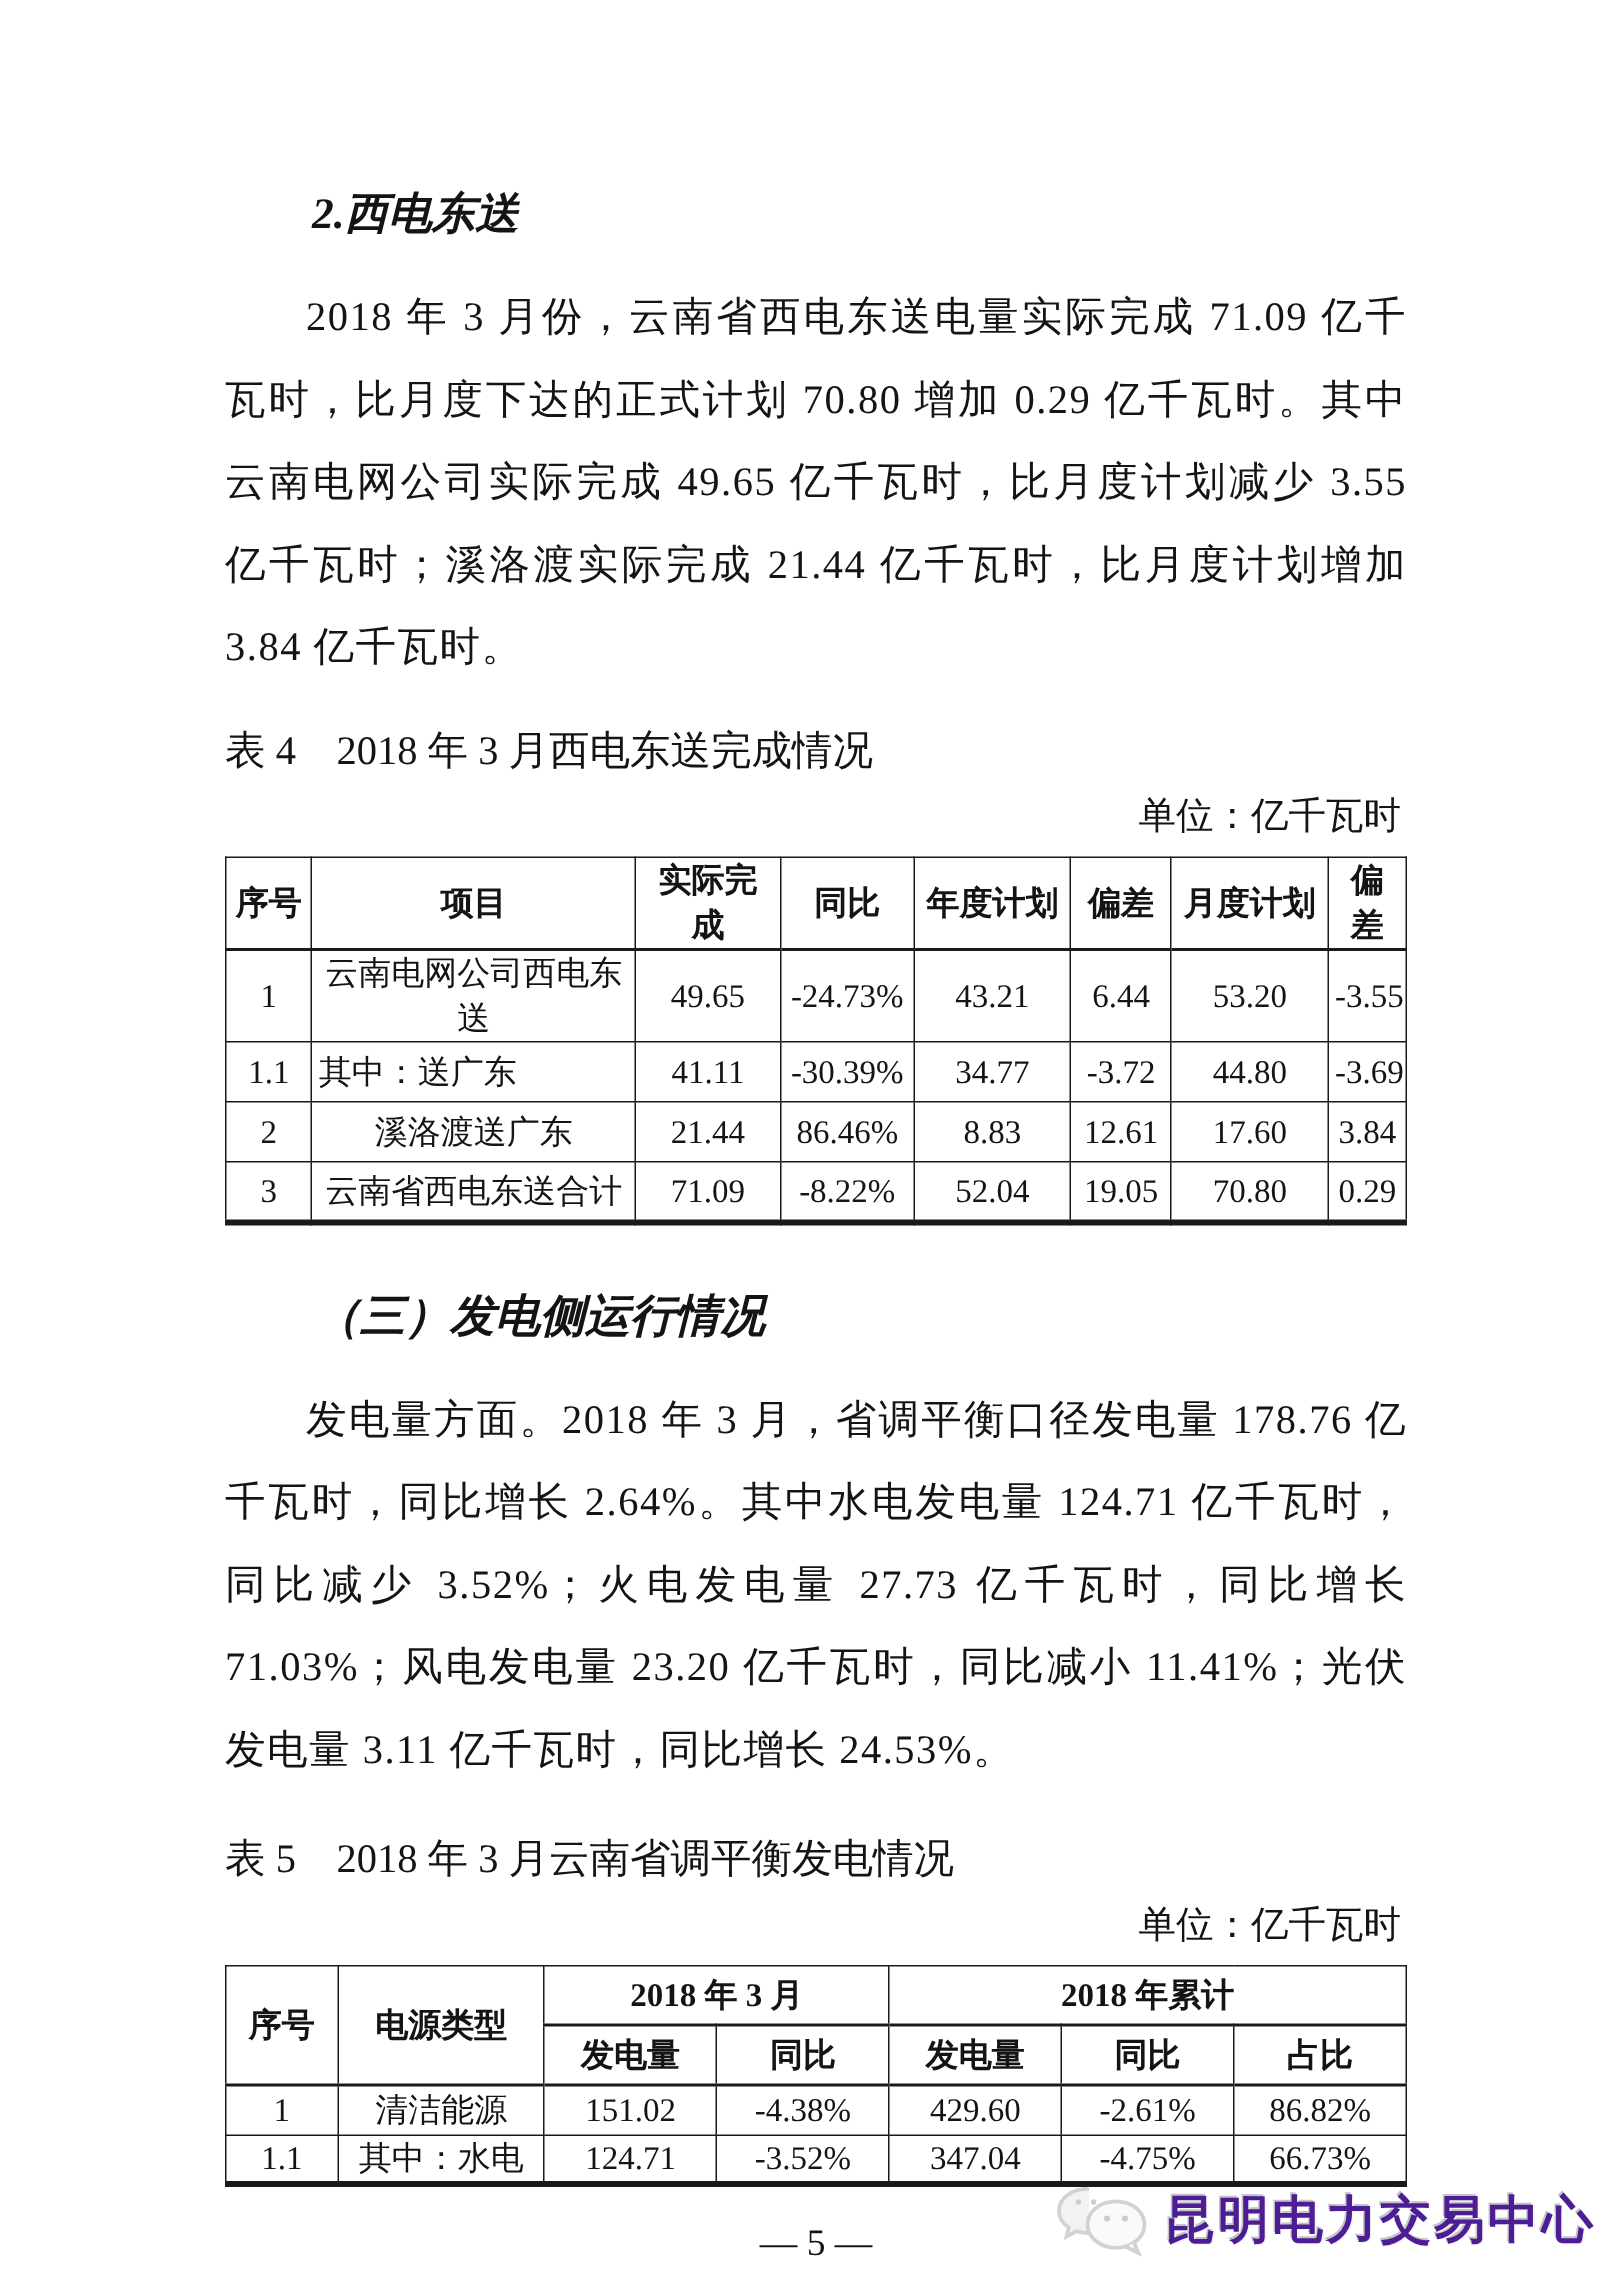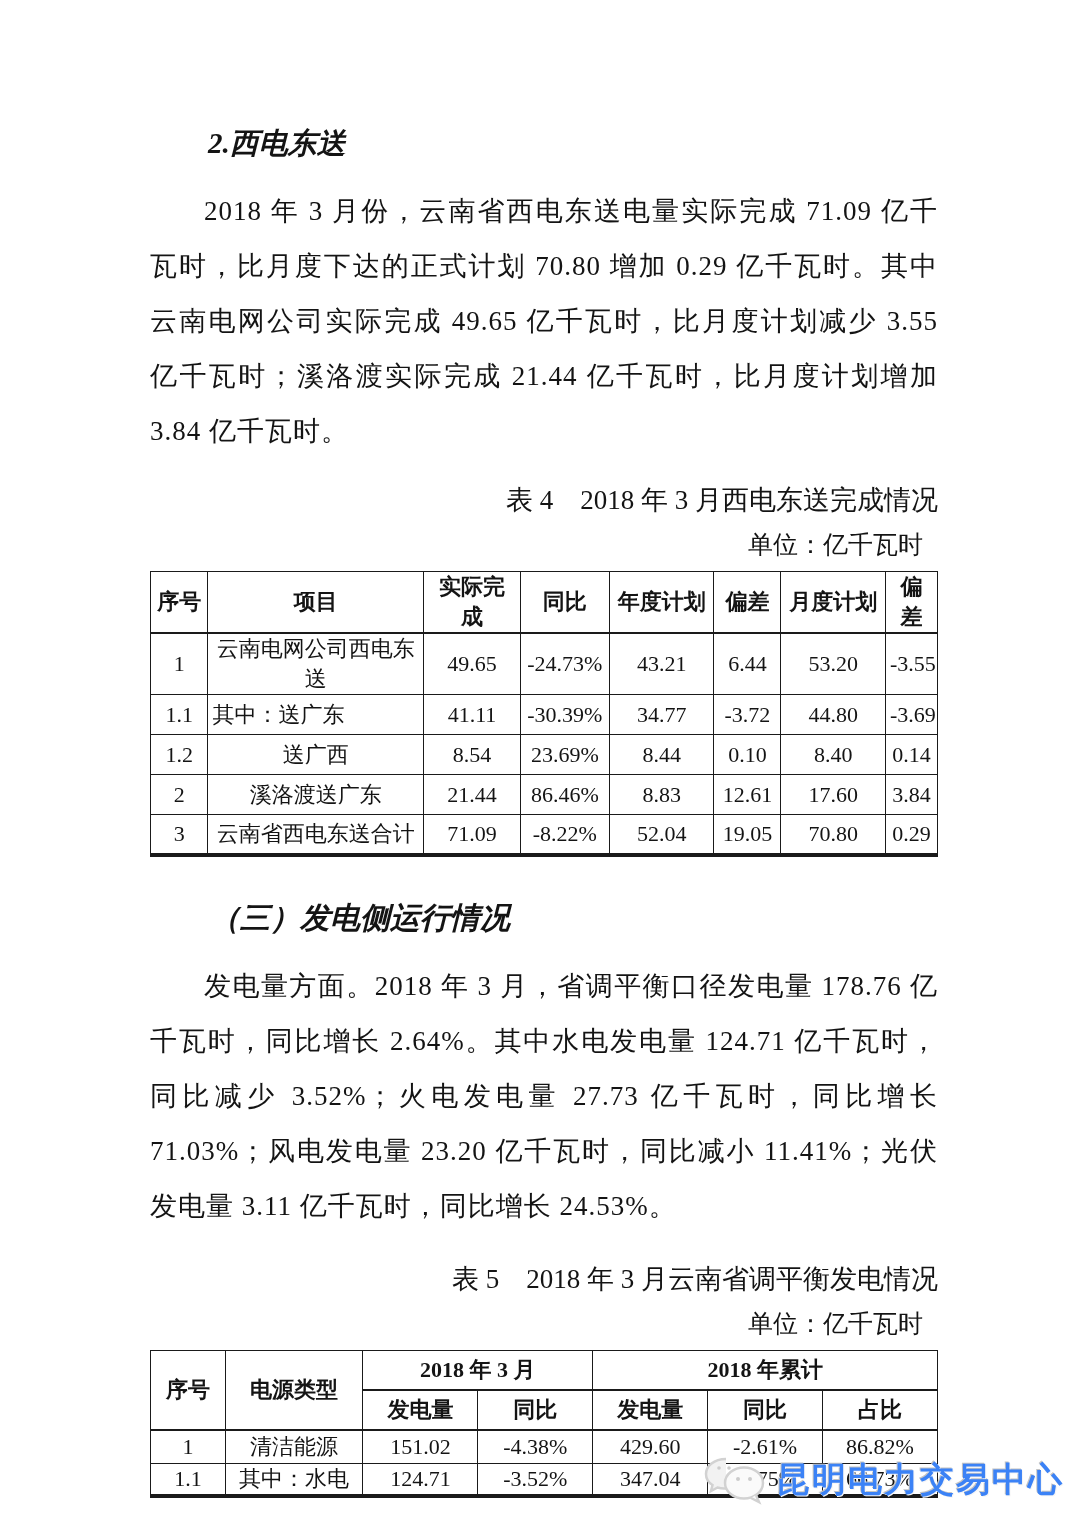--- a/index.html
+++ b/index.html
@@ -23,29 +23,29 @@
   }
   .body-par {
     font-size: 27px;
     line-height: 55px;
     text-align: justify;
     text-indent: 2em;
     margin: 0;
     letter-spacing: 1px;
   }
   .tbl-caption {
-    text-align: right;
+    text-align: left;
     font-size: 27px;
     margin: 22px 0 0 0;
     line-height: 38px;
   }
   .unit-line {
     text-align: right;
     font-size: 25px;
-    margin: 10px 15px 10px 0;
+    margin: 10px 4px 10px 0;
     line-height: 32px;
   }
 
   table.doc-table {
     width: 100%;
     border-collapse: collapse;
     table-layout: fixed;
     font-size: 22px;
   }
   table.doc-table td, table.doc-table th {
@@ -73,21 +73,21 @@
   .page-number {
     text-align: center;
     font-size: 25px;
     margin-top: 24px;
   }
 
   .watermark {
     position: absolute;
     right: 16px; bottom: 22px;
     display: flex; align-items: center; gap: 10px;
-    color: #3b82f6;
+    color: #4c1d95;
     font-family: "Liberation Sans", "DejaVu Sans", sans-serif;
     font-size: 34px;
     font-weight: bold;
     text-shadow: 1px 1px 0 #f5f5f5, -1px -1px 0 #c4c4c4;
     letter-spacing: 2px;
     user-select: none;
   }
   .watermark svg { display: block; }
 </style>
 </head>
@@ -142,30 +142,20 @@
           <span>送广东</span>
         </span>
       </td>
       <td>41.11</td>
       <td>-30.39%</td>
       <td>34.77</td>
       <td>-3.72</td>
       <td>44.80</td>
       <td>-3.69</td>
     </tr>
-    <tr>
-      <td>1.2</td>
-      <td class="item-right">送广西</td>
-      <td>8.54</td>
-      <td>23.69%</td>
-      <td>8.44</td>
-      <td>0.10</td>
-      <td>8.40</td>
-      <td>0.14</td>
-    </tr>
     <tr class="bold-row">
       <td>2</td>
       <td class="item-left">溪洛渡送广东</td>
       <td>21.44</td>
       <td>86.46%</td>
       <td>8.83</td>
       <td>12.61</td>
       <td>17.60</td>
       <td>3.84</td>
     </tr>

